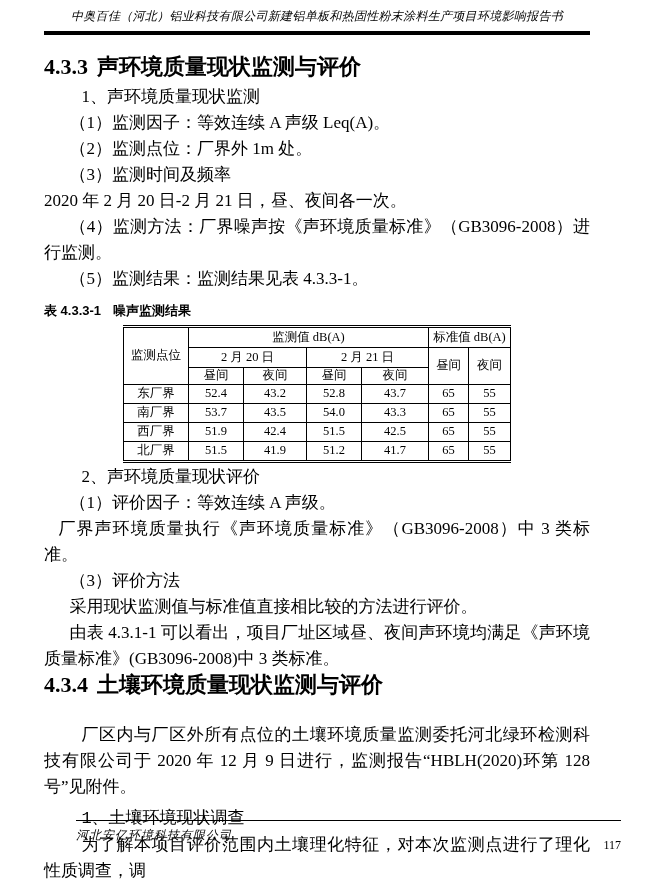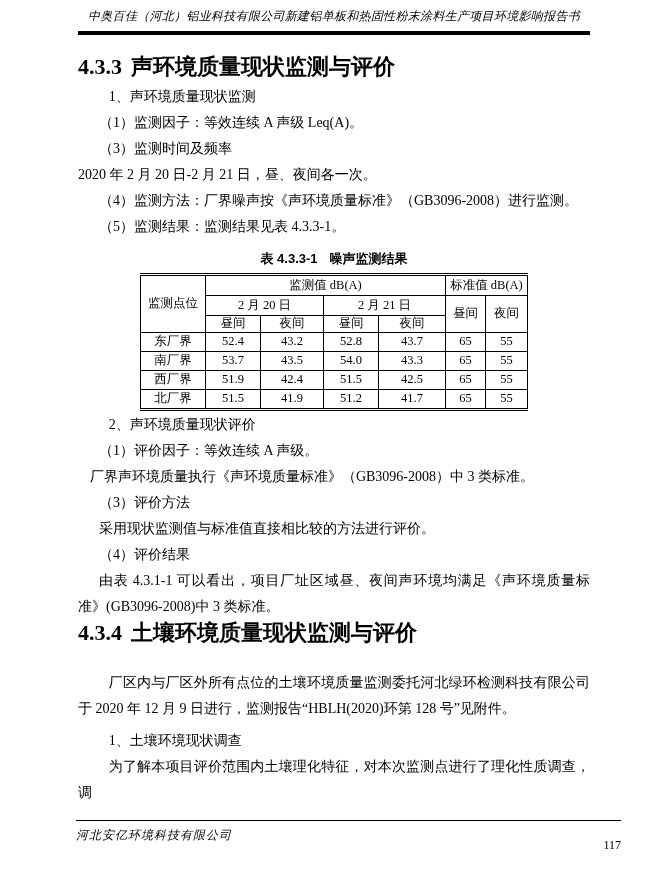--- a/index.html
+++ b/index.html
@@ -1,49 +1,49 @@
 <!DOCTYPE html>
 <html><head>
 <meta charset="utf-8">
 <style>
   html,body{margin:0;padding:0;}
   body{
     width:664px;height:893px;background:#ffffff;color:#000;
     font-family:"Liberation Serif","DejaVu Serif",serif;
     position:relative;overflow:hidden;
   }
-  .page{padding:0 74px 0 78px;}
+  .page{padding:0 74px 0 44px;}
   
   .doc-header-text{
     padding-top:9px;text-align:center;
     font-style:italic;font-size:12px;letter-spacing:0.3px;
     line-height:15px;white-space:nowrap;
   }
   .header-rule{height:4px;background:#000;margin-top:7px;}
   
   h2{
     font-family:"Liberation Sans","DejaVu Sans",sans-serif;
     font-size:22px;font-weight:bold;line-height:23px;margin:0;
   }
   .h433{margin:20px 0 0 0;}
   .h434{margin:1px 0 0 0;}
   .h-num{font-family:"Liberation Serif",serif;margin-right:9px;}
   
-  p{margin:0;font-size:14px;line-height:26px;text-align:justify;}
+  p{margin:0;font-size:17px;line-height:26px;text-align:justify;}
   .ind-num{text-indent:2.2em;}
   .ind-paren{text-indent:1.5em;}
   .ind-one{text-indent:0.85em;}
   .ind-lead{text-indent:2.2em;}
   .sec433{margin-top:6px;}
   .sec2{margin-top:1px;}
   .p434-lead{margin-top:26px;}
-  .p434-num{margin-top:6px;}
+  .p434-num{margin-top:6px;font-family:Liberation Mono, monospace;}
   
   .table-title{
-    margin:10px 0 6px 0;text-align:center;font-weight:bold;
+    margin:10px 0 6px 0;font-weight:bold;
     font-family:"Liberation Sans","DejaVu Sans",sans-serif;
     font-size:13px;line-height:17px;
   }
   .cap-gap{display:inline-block;width:12px;}
   table.noise{
     width:387px;margin:0 auto;border-collapse:collapse;
     font-size:12.5px;table-layout:fixed;
     border-top:3px double #000;border-bottom:3px double #000;
   }
   table.noise td{
@@ -75,20 +75,21 @@
     <div class="header-rule"></div>
   </div>
 
   <h2 class="h433">
     <span class="h-num">4.3.3</span><span>声环境质量现状监测与评价</span>
   </h2>
 
   <div class="sec433">
     <p class="ind-num">1、声环境质量现状监测</p>
     <p class="ind-paren">（1）监测因子：等效连续 A 声级 Leq(A)。</p>
+    <p class="ind-paren">（2）监测点位：厂界外 1m 处。</p>
     <p class="ind-paren">（3）监测时间及频率</p>
     <p>2020 年 2 月 20 日-2 月 21 日，昼、夜间各一次。</p>
     <p class="ind-paren">（4）监测方法：厂界噪声按《声环境质量标准》（GB3096-2008）进行监测。</p>
     <p class="ind-paren">（5）监测结果：监测结果见表 4.3.3-1。</p>
   </div>
 
   <div class="table-title">
     <span>表 4.3.3-1</span><span class="cap-gap"></span><span>噪声监测结果</span>
   </div>
 
@@ -158,21 +159,20 @@
     </tr>
   </tbody>
     </table>
 
   <div class="sec2">
     <p class="ind-num">2、声环境质量现状评价</p>
     <p class="ind-paren">（1）评价因子：等效连续 A 声级。</p>
     <p class="ind-one">厂界声环境质量执行《声环境质量标准》（GB3096-2008）中 3 类标准。</p>
     <p class="ind-paren">（3）评价方法</p>
     <p class="ind-paren">采用现状监测值与标准值直接相比较的方法进行评价。</p>
-    <p class="ind-paren">（4）评价结果</p>
     <p class="ind-paren">由表 4.3.1-1 可以看出，项目厂址区域昼、夜间声环境均满足《声环境质量标准》(GB3096-2008)中 3 类标准。</p>
   </div>
 
   <h2 class="h434">
     <span class="h-num">4.3.4</span><span>土壤环境质量现状监测与评价</span>
   </h2>
 
   <div>
     <p class="ind-lead p434-lead">厂区内与厂区外所有点位的土壤环境质量监测委托河北绿环检测科技有限公司于 2020 年 12 月 9 日进行，监测报告“HBLH(2020)环第 128 号”见附件。</p>
     <p class="ind-num p434-num">1、土壤环境现状调查</p>

